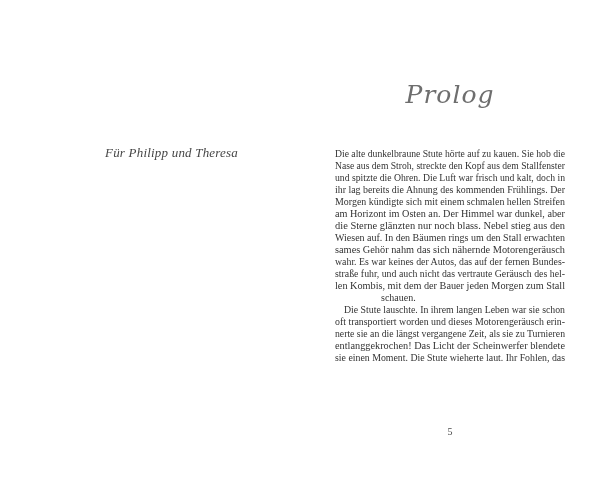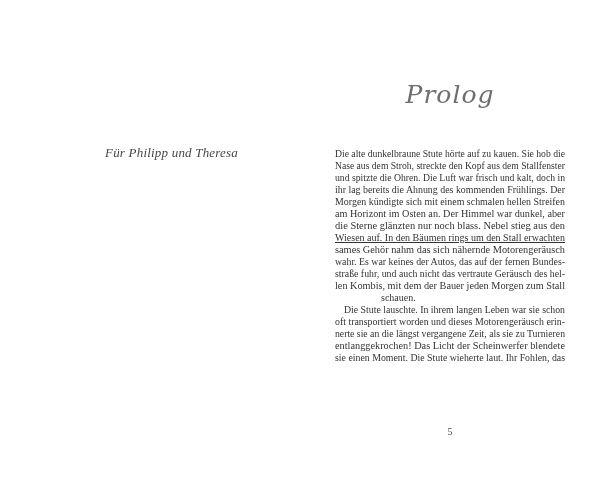--- a/index.html
+++ b/index.html
@@ -81,21 +81,21 @@
   <div class="page right-page">
     <div class="chapter-heading">Prolog</div>
     <div class="body-text">
         <div class="line"><span class="line-inner" style="transform: scaleX(0.96645);">Die alte dunkelbraune Stute hörte auf zu kauen. Sie hob die</span></div>
         <div class="line"><span class="line-inner" style="transform: scaleX(0.960773);">Nase aus dem Stroh, streckte den Kopf aus dem Stallfenster</span></div>
         <div class="line"><span class="line-inner" style="transform: scaleX(0.968676);">und spitzte die Ohren. Die Luft war frisch und kalt, doch in</span></div>
         <div class="line"><span class="line-inner" style="transform: scaleX(0.98938);">ihr lag bereits die Ahnung des kommenden Frühlings. Der</span></div>
         <div class="line"><span class="line-inner" style="transform: scaleX(0.992583);">Morgen kündigte sich mit einem schmalen hellen Streifen</span></div>
         <div class="line"><span class="line-inner" style="transform: scaleX(1.01869);">am Horizont im Osten an. Der Himmel war dunkel, aber</span></div>
         <div class="line"><span class="line-inner" style="transform: scaleX(1.04575);">die Sterne glänzten nur noch blass. Nebel stieg aus den</span></div>
-        <div class="line"><span class="line-inner" style="transform: scaleX(0.999593); text-decoration: underline;">Wiesen auf. In den Bäumen rings um den Stall erwachten</span></div>
+        <div class="line"><span class="line-inner" style="transform: scaleX(0.999593);">Wiesen auf. In den Bäumen rings um den Stall erwachten</span></div>
         <div class="line"><span class="line-inner" style="transform: scaleX(1.03269);">sames Gehör nahm das sich nähernde Motorengeräusch</span></div>
         <div class="line"><span class="line-inner" style="transform: scaleX(0.983628);">wahr. Es war keines der Autos, das auf der fernen Bundes-</span></div>
         <div class="line"><span class="line-inner" style="transform: scaleX(0.980745);">straße fuhr, und auch nicht das vertraute Geräusch des hel-</span></div>
         <div class="line"><span class="line-inner" style="transform: scaleX(1.02322);">len Kombis, mit dem der Bauer jeden Morgen zum Stall</span></div>
         <div class="line"><span class="line-inner" style="transform: scaleX(1); padding-left: 46px;">schauen.</span></div>
         <div class="line"><span class="line-inner" style="margin-left: 9px; transform: scaleX(0.980112);">Die Stute lauschte. In ihrem langen Leben war sie schon</span></div>
         <div class="line"><span class="line-inner" style="transform: scaleX(0.986);">oft transportiert worden und dieses Motorengeräusch erin-</span></div>
         <div class="line"><span class="line-inner" style="transform: scaleX(0.971681);">nerte sie an die längst vergangene Zeit, als sie zu Turnieren</span></div>
         <div class="line"><span class="line-inner" style="transform: scaleX(1.02901);">entlanggekrochen! Das Licht der Scheinwerfer blendete</span></div>
         <div class="line"><span class="line-inner" style="transform: scaleX(0.983563);">sie einen Moment. Die Stute wieherte laut. Ihr Fohlen, das</span></div>

